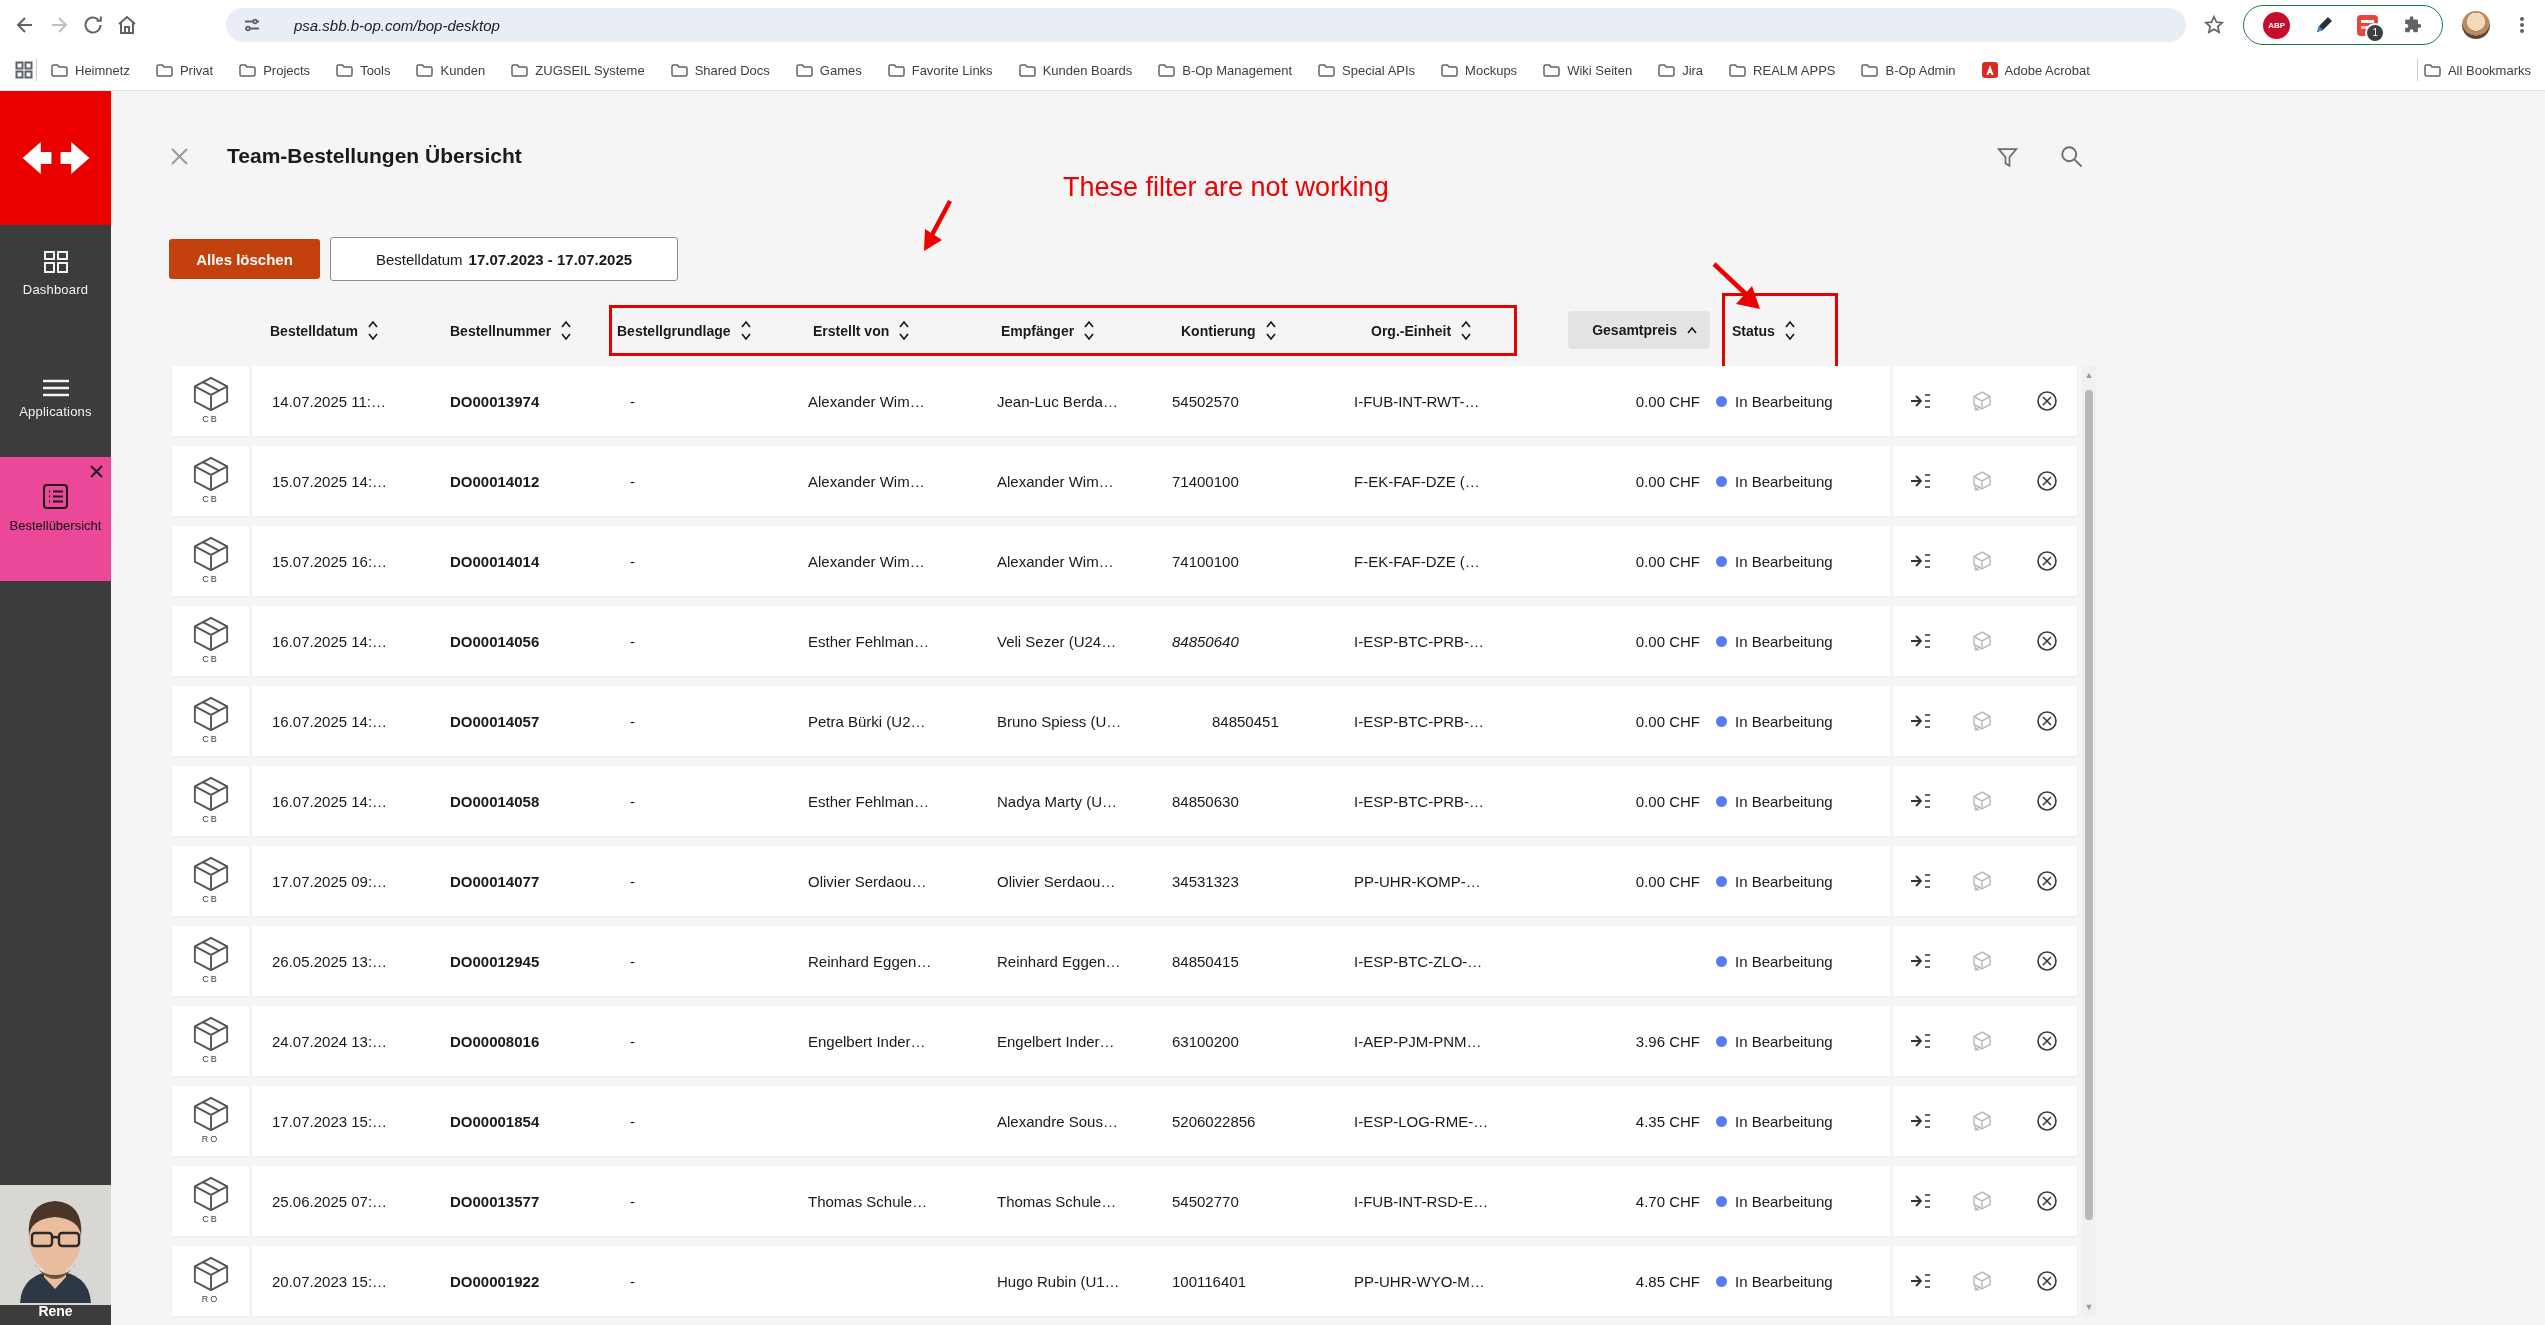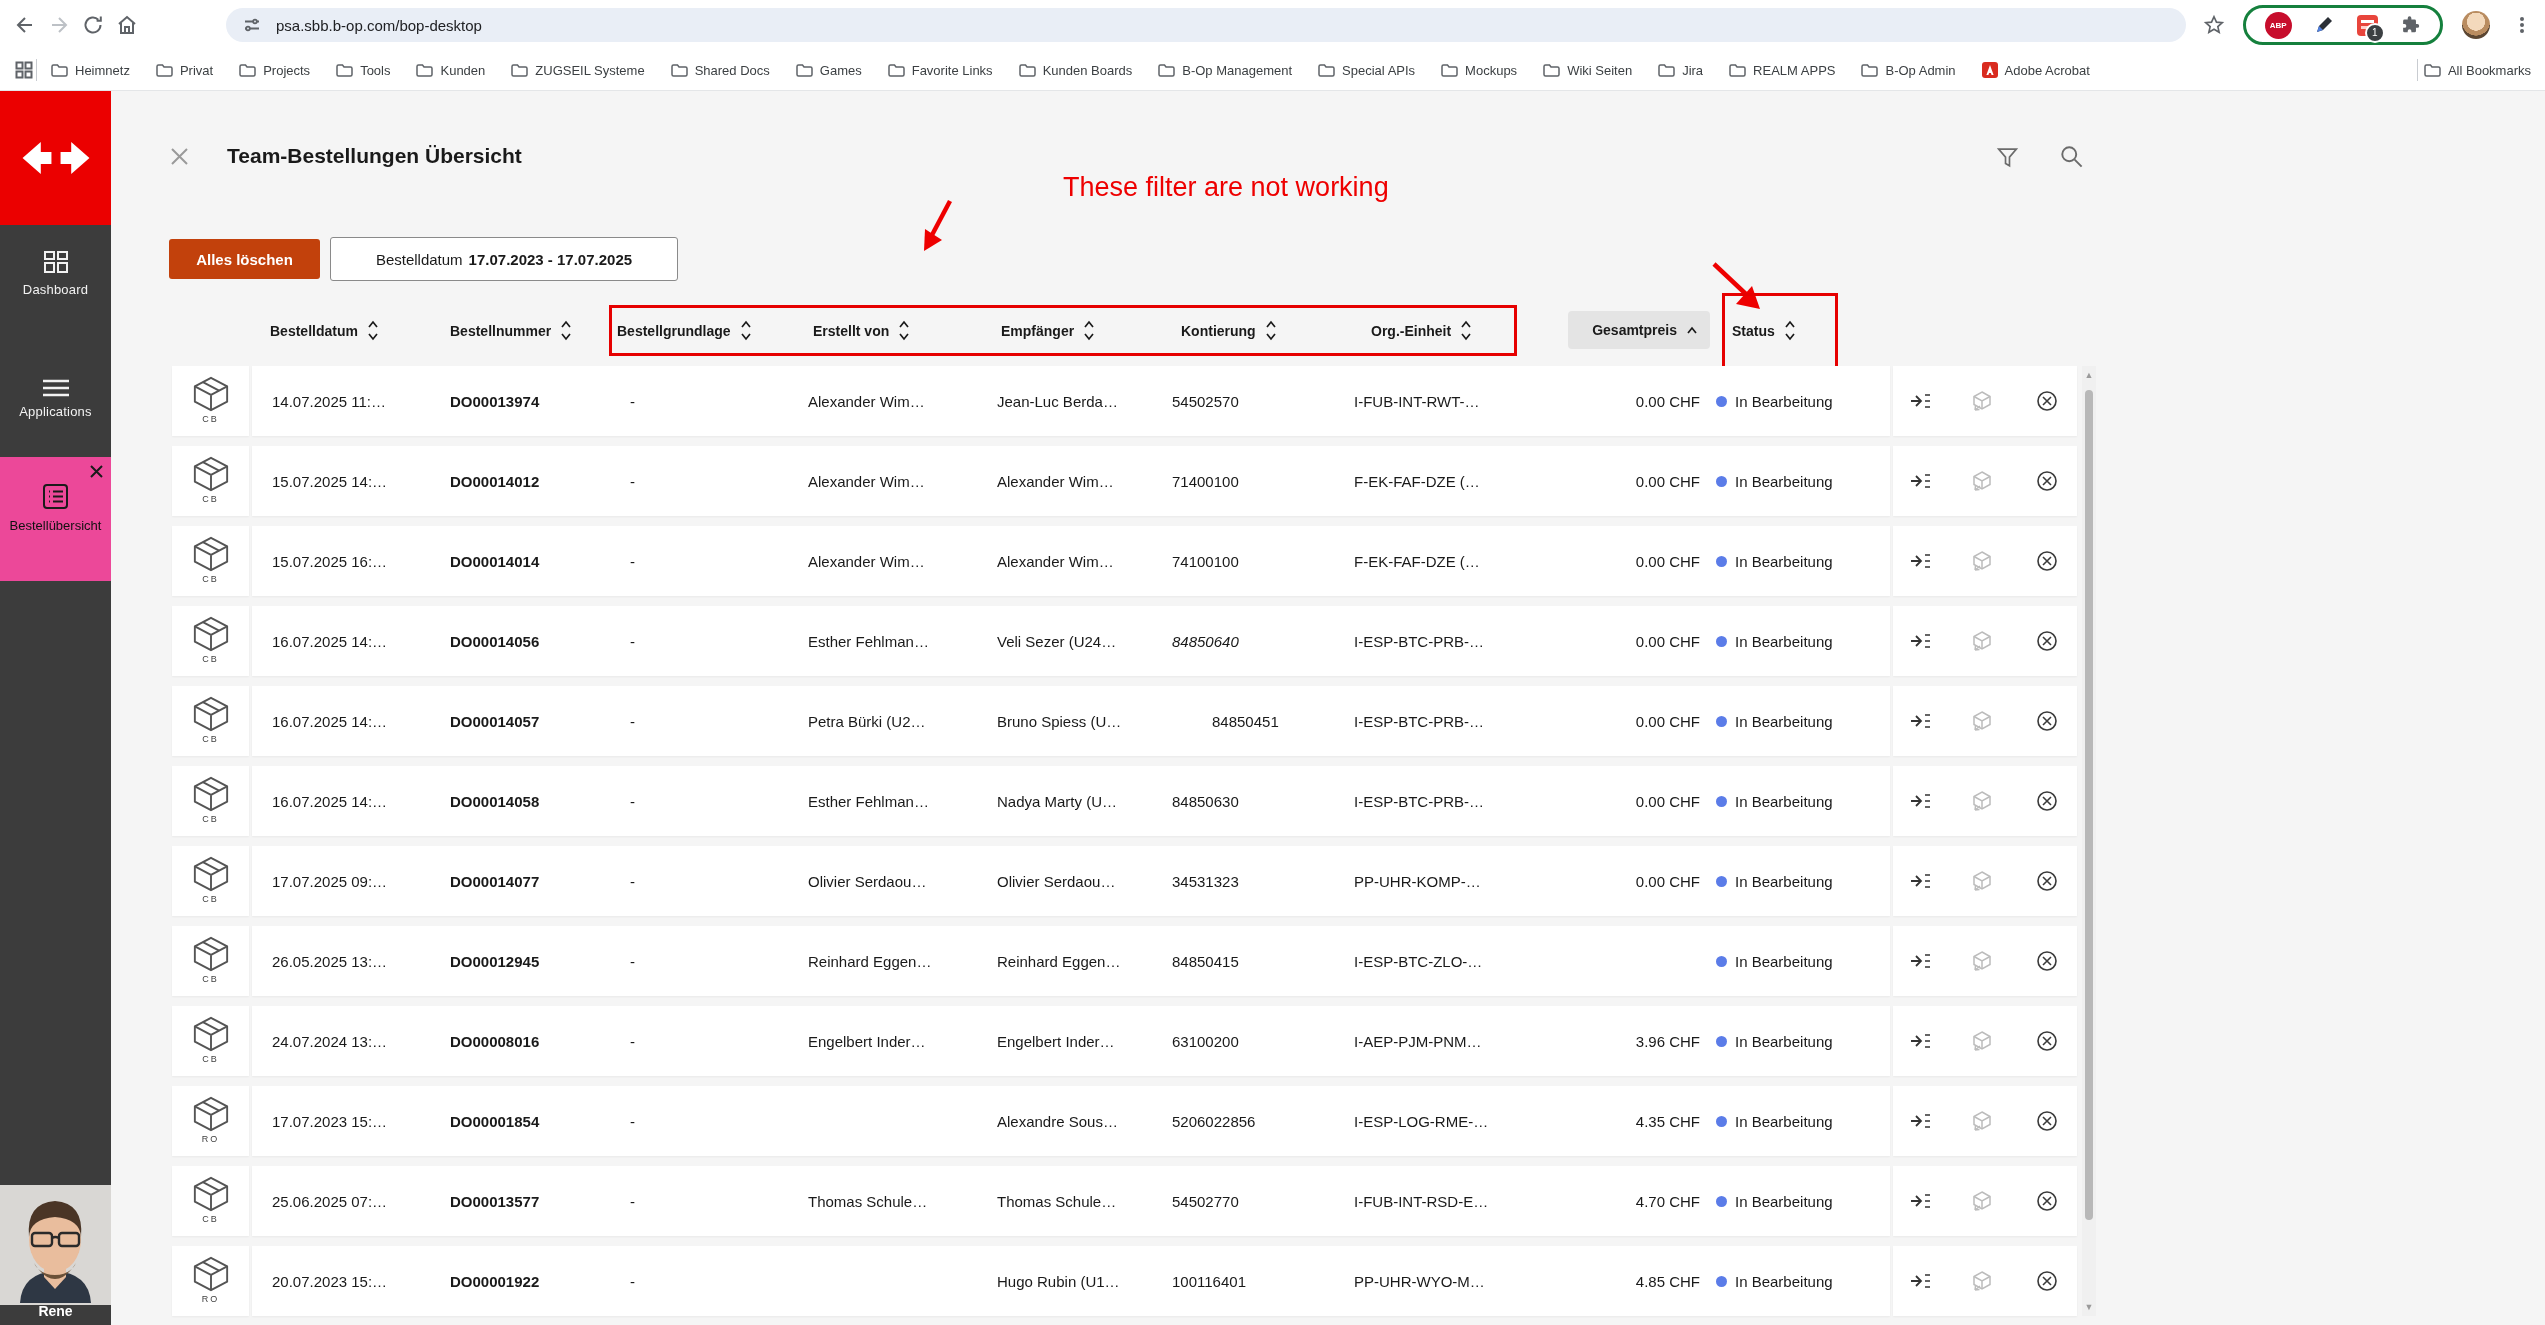--- a/index.html
+++ b/index.html
@@ -5,22 +5,22 @@
   html,body{margin:0;padding:0;background:#fff;}
   body{width:2545px;height:1325px;overflow:hidden;font-family:"Liberation Sans",sans-serif;-webkit-font-smoothing:antialiased;}
   #app{position:relative;width:2545px;height:1325px;background:#fff;}
   .abs{position:absolute;}
   svg{display:block;}
 
   
   .toolbar{left:0;top:0;width:2545px;height:50px;background:#ffffff;display:flex;align-items:center;}
   .navbtn{width:34px;height:34px;display:flex;align-items:center;justify-content:center;border-radius:50%;flex:0 0 auto;}
   .omnibox{left:226px;top:8px;width:1960px;height:34px;background:#e9eef6;border-radius:17px;display:flex;align-items:center;padding:0 16px;box-sizing:border-box;}
-  .url{font-size:15px;color:#202124;margin-left:14px;white-space:nowrap;}
-  .extpill{left:2243px;top:5px;width:200px;height:40px;background:#fff;border:3px solid #15803d;border-radius:21px;display:flex;align-items:center;justify-content:space-around;padding:0 8px;box-sizing:border-box;}
+  .url{font-size:15px;color:#202124;margin-left:32px;white-space:nowrap;font-style:italic;}
+  .extpill{left:2243px;top:5px;width:200px;height:40px;background:#fff;border:1px solid #15803d;border-radius:21px;display:flex;align-items:center;justify-content:space-around;padding:0 8px;box-sizing:border-box;}
   .abp{width:27px;height:27px;border-radius:50%;background:#c70d2c;color:#fff;font-size:8px;font-weight:bold;display:flex;align-items:center;justify-content:center;}
   .redext{position:relative;width:21px;height:21px;border-radius:4px;background:#e8453c;}
   .redext .marks{position:absolute;left:4px;top:5px;width:13px;height:3px;background:#fff;box-shadow:0 6px 0 #ffd0cc;}
   .badge1{position:absolute;right:-7px;bottom:-7px;width:16px;height:16px;border-radius:50%;background:#3c4043;color:#fff;font-size:10px;display:flex;align-items:center;justify-content:center;border:2px solid #fff;}
   .chravatar{left:2462px;top:11px;width:28px;height:28px;border-radius:50%;background:radial-gradient(circle at 50% 38%,#f3d9bc 0 40%,#b98c60 41% 62%,#5b4632 63% 100%);}
 
   
   .bookbar{left:0;top:50px;width:2545px;height:41px;background:#fff;border-bottom:1px solid #e4e6e8;display:flex;align-items:center;padding:0 14px;box-sizing:border-box;}
   .bm{display:flex;align-items:center;gap:7px;margin-right:26px;flex:0 0 auto;cursor:default;}
   .bm span{font-size:13px;color:#3c4043;white-space:nowrap;}

